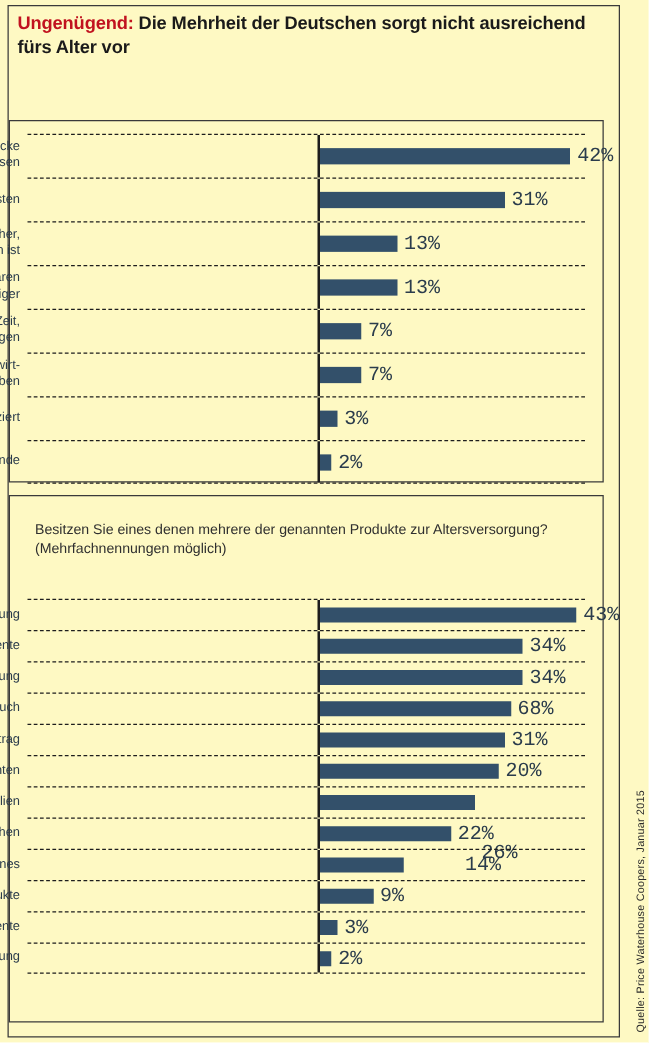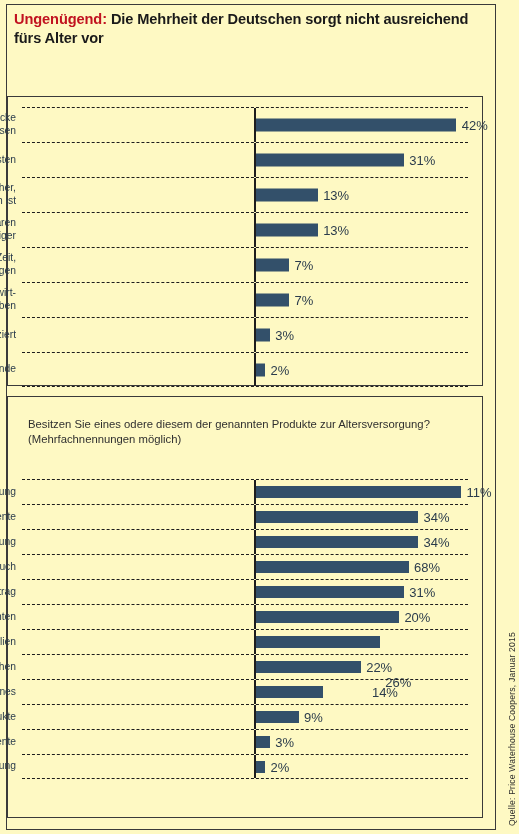--- a/index.html
+++ b/index.html
@@ -135,23 +135,24 @@
     top: 50%;
     transform: translateY(-50%);
     background: #33506a;
   }
   #chart1 .bar { height: 13px; }
   #chart2 .bar { height: 12px; }
   .barvalue {
     position: absolute;
     top: 50%;
     transform: translateY(-50%);
-    font-size: 13px;
+    font-size: 16px;
     color: #2b3c4c;
     white-space: nowrap;
+    font-family: Liberation Mono, monospace;
   }
 
   
   .source {
     position: absolute;
     right: 2px;
     bottom: 8px;
     font-size: 8.6px;
     color: #2b2b2b;
     writing-mode: vertical-rl;
@@ -239,28 +240,28 @@
           <div class="plot">
             <div class="axis"></div>
             <div class="bar" style="width: 9.56px; background: rgb(51, 80, 106);"></div>
             <div class="barvalue" style="left: 16.56px;">2%</div>
           </div>
         </div>
       </div>
   </div>
 
   <div class="panel" id="panel2">
-    <div class="question">Besitzen Sie eines odere diesem der genannten Produkte zur Altersversorgung? (Mehrfachnennungen möglich)</div>
+    <div class="question">Besitzen Sie eines denen mehrere der genannten Produkte zur Altersversorgung? (Mehrfachnennungen möglich)</div>
     <div class="chart" id="chart2">
         <div class="row">
           <div class="rowlabel">Betriebliche Altersversorgung</div>
           <div class="plot">
             <div class="axis"></div>
             <div class="bar" style="width: 205.54px; background: rgb(51, 80, 106);"></div>
-            <div class="barvalue" style="left: 212.54px;">11%</div>
+            <div class="barvalue" style="left: 212.54px;">43%</div>
           </div>
         </div>
         <div class="row">
           <div class="rowlabel">Riester-Rente</div>
           <div class="plot">
             <div class="axis"></div>
             <div class="bar" style="width: 162.52px; background: rgb(51, 80, 106);"></div>
             <div class="barvalue" style="left: 169.52px;">34%</div>
           </div>
         </div>

